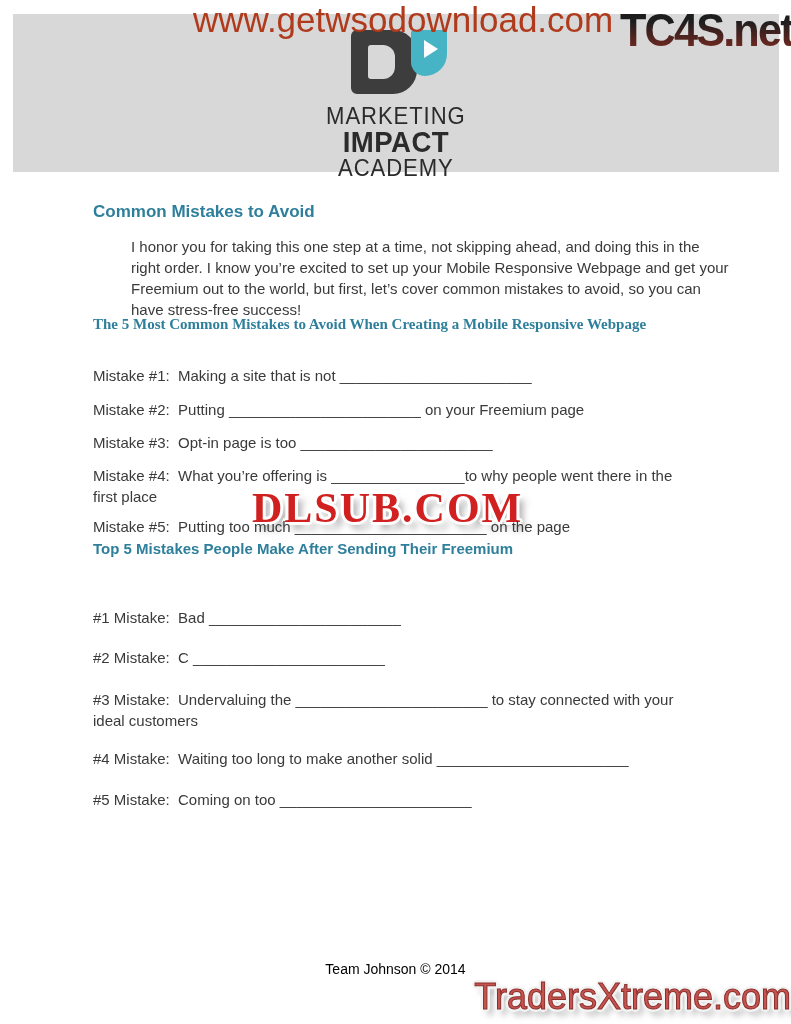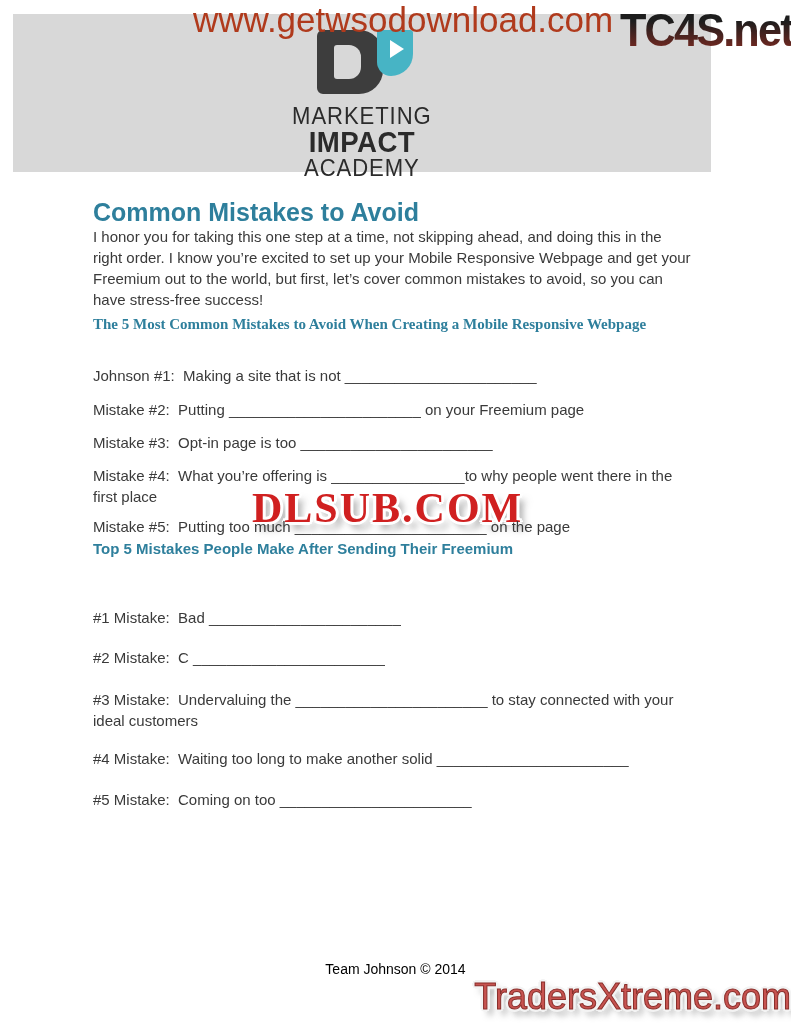--- a/index.html
+++ b/index.html
@@ -14,21 +14,21 @@
     height: 1024px;
     background: #ffffff;
     overflow: hidden;
   }
 
   
   .banner {
     position: absolute;
     left: 13px;
     top: 14px;
-    width: 698px;
+    width: 766px;
     height: 158px;
     background: #d8d8d8;
   }
   .logo-wrap {
     position: absolute;
     left: 0; right: 0; top: 16px;
     display: flex;
     flex-direction: column;
     align-items: center;
   }
@@ -131,27 +131,27 @@
     position: absolute;
     left: 93px;
     top: 0;
     width: 602px;
     color: #3a3a3a;
     font-size: 15px;
     line-height: 21px;
   }
   .content > * { position: absolute; left: 0; width: 602px; }
   h1.doc-title {
-    font-size: 25px;
+    font-size: 17px;
     line-height: 22px;
     font-weight: bold;
     color: #2e7f9c;
     top: 201px;
   }
-  .intro { top: 226px; }
+  .intro { top: 236px; margin-left: 38px; }
   h2.doc-heading {
     font-size: 15px;
     line-height: 21px;
     font-weight: bold;
     color: #2e7f9c;
   }
   .h-sec1 { top: 314px; font-family: Liberation Serif, serif; }
   .h-sec2 { top: 538px; }
   .item { white-space: pre-wrap; }
   .footer {
@@ -187,21 +187,21 @@
   <div class="wm-url">www.getwsodownload.com</div>
   <div class="wm-tc4s">TC4S.net</div>
   <div class="wm-dlsub">DLSUB.COM</div>
   <div class="wm-traders">TradersXtreme.com</div>
 
   <div class="content">
     <h1 class="doc-title">Common Mistakes to Avoid</h1>
     <p class="intro">I honor you for taking this one step at a time, not skipping ahead, and doing this in the right order. I know you’re excited to set up your Mobile Responsive Webpage and get your Freemium out to the world, but first, let’s cover common mistakes to avoid, so you can have stress-free success!</p>
 
     <h2 class="doc-heading h-sec1">The 5 Most Common Mistakes to Avoid When Creating a Mobile Responsive Webpage</h2>
-    <p class="item" style="top:365px">Johnson #1:  Making a site that is not _______________________</p>
+    <p class="item" style="top:365px">Mistake #1:  Making a site that is not _______________________</p>
     <p class="item" style="top:399px">Mistake #2:  Putting _______________________ on your Freemium page</p>
     <p class="item" style="top:432px">Mistake #3:  Opt-in page is too _______________________</p>
     <p class="item" style="top:465px">Mistake #4:  What you’re offering is ________________to why people went there in the first place</p>
     <p class="item" style="top:516px">Mistake #5:  Putting too much _______________________ on the page</p>
 
     <h2 class="doc-heading h-sec2">Top 5 Mistakes People Make After Sending Their Freemium</h2>
     <p class="item" style="top:607px">#1 Mistake:  Bad _______________________</p>
     <p class="item" style="top:647px">#2 Mistake:  C _______________________</p>
     <p class="item" style="top:689px">#3 Mistake:  Undervaluing the _______________________ to stay connected with your ideal customers</p>
     <p class="item" style="top:748px">#4 Mistake:  Waiting too long to make another solid _______________________</p>

